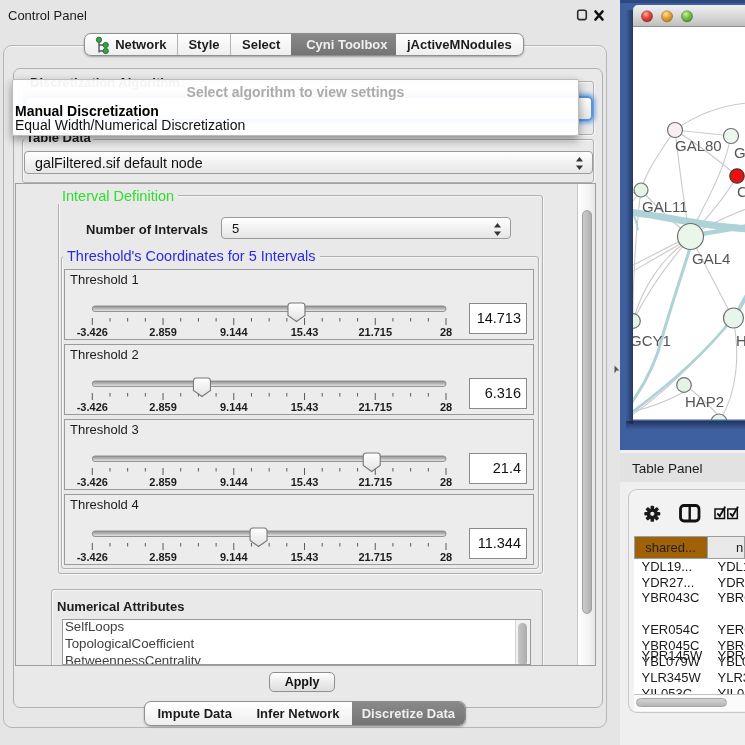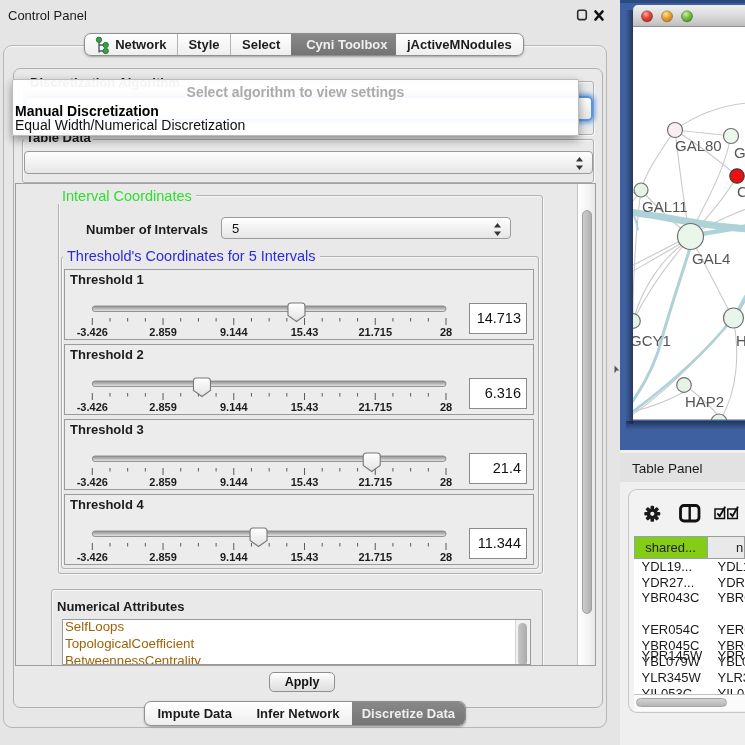--- a/index.html
+++ b/index.html
@@ -5,21 +5,21 @@
   * { margin:0; padding:0; box-sizing:border-box; }
   html,body { width:745px; height:745px; overflow:hidden; }
   body { font-family:"Liberation Sans", sans-serif; background:#e6e6e6; position:relative; }
   .abs { position:absolute; }
   .b13 { font-weight:bold; font-size:13px; color:#1c1c1c; }
   .combo { position:absolute; background:linear-gradient(#ffffff,#f2f2f2 50%,#e6e6e6); border:1px solid #9b9b9b; border-radius:4px; }
   .groupbox { position:absolute; border:1px solid #b0b0b0; border-radius:3px; box-shadow:inset 1px 1px 0 rgba(255,255,255,.6), 1px 1px 0 rgba(255,255,255,.6); }
   .gtitle { position:absolute; font-size:14.5px; padding:0 4px; background:#e9e9e9; }
   .tpanel { position:absolute; left:48px; width:470px; height:71px; background:#ececec; border:1px solid #9a9a9a; }
   .tval { position:absolute; left:404px; top:33px; width:58px; height:31px; background:#fff; border:1px solid #8a8a8a; font-size:14.5px; color:#111; text-align:right; padding-right:5px; line-height:29px; }
-  .ttitle { position:absolute; left:5px; top:2px; font-weight:bold; font-size:13px; color:#1c1c1c;text-align:right; }
+  .ttitle { position:absolute; left:5px; top:2px; font-weight:normal; font-size:13px; color:#1c1c1c;text-align:right; }
   .tabseg { height:100%; display:flex; align-items:center; justify-content:center; font-weight:bold; font-size:13px; color:#1c1c1c; }
   .dark { background:linear-gradient(#898989,#747474); color:#f0f0f0; }
 </style>
 </head>
 <body>
 
 <div class="abs" style="left:0; top:0; width:620px; height:745px; background:#e5e5e5;"></div>
 <div class="abs" style="left:8px; top:8px; font-size:13px; color:#1a1a1a;">Control Panel</div>
 
 <svg class="abs" style="left:575px; top:8px;" width="34" height="14" viewBox="0 0 34 14">
@@ -31,35 +31,36 @@
 
 <div class="abs" style="left:13px; top:68px; width:590px; height:640px; background:#e9e9e9; border:1px solid #b0b0b0; border-radius:7px;"></div>
 
 <div class="abs groupbox" style="left:18px; top:81px; width:576px; height:54px; background:#e9e9e9;"></div>
 <div class="abs b13" style="left:30px; top:75px;">Discretization Algorithm</div>
 <div class="combo" style="left:24px; top:96px; width:569px; height:25px; border:2px solid #5a95dc; border-radius:5px; box-shadow:0 0 4px 2px rgba(90,150,225,.9);"></div>
 
 <div class="abs groupbox" style="left:22px; top:139px; width:572px; height:44px; background:#e9e9e9;"></div>
 <div class="abs b13" style="left:24px; top:130px; background:#e9e9e9; padding:0 2px;">Table Data</div>
 <div class="combo" style="left:24px; top:151px; width:569px; height:23px;">
+  <span style="position:absolute; left:10px; top:3px; font-size:14.3px; color:#111;">galFiltered.sif default node</span>
   <svg style="position:absolute; right:8px; top:4px;" width="9" height="15" viewBox="0 0 9 15">
       <path d="M4.5 1 L8 5.5 L1 5.5 Z" fill="#333"></path>
       <path d="M4.5 14 L1 9.5 L8 9.5 Z" fill="#333"></path>
     </svg>
 </div>
 
 <div class="abs" style="left:12px; top:79px; width:567px; height:57px; background:rgba(255,255,255,.95); border:1px solid #bdbdbd; border-radius:2px; box-shadow:0 4px 10px rgba(0,0,0,.4);"></div>
 <div class="abs" style="left:12px; top:84px; width:567px; text-align:center; font-size:14px; font-weight:bold; color:#ababab;">Select algorithm to view settings</div>
 <div class="abs" style="left:15px; top:102.5px; font-size:14px; font-weight:bold; color:#000;">Manual Discretization</div>
 <div class="abs" style="left:15px; top:117px; font-size:14px; color:#111;">Equal Width/Numerical Discretization</div>
 
 <div class="abs" style="left:15px; top:183px; width:581px; height:483px; background:#e9e9e9; border:1px solid #9e9e9e; overflow:hidden;">
 
   <div class="groupbox" style="left:42px; top:11px; width:485px; height:379px;"></div>
-  <div class="gtitle" style="left:42px; top:4px; color:#2ede2e;">Interval Coordinates</div>
+  <div class="gtitle" style="left:42px; top:4px; color:#2ede2e;">Interval Definition</div>
   <div class="abs b13" style="left:70px; top:38px;">Number of Intervals</div>
   <div class="combo" style="left:205px; top:33px; width:290px; height:22px;">
     <span style="position:absolute; left:10px; top:3px; font-size:13px; color:#111;">5</span>
     <svg style="position:absolute; right:8px; top:4px;" width="9" height="15" viewBox="0 0 9 15">
         <path d="M4.5 1 L8 5.5 L1 5.5 Z" fill="#333"></path>
         <path d="M4.5 14 L1 9.5 L8 9.5 Z" fill="#333"></path>
       </svg>
   </div>
 
   <div class="groupbox" style="left:45px; top:72px; width:478px; height:313px;"></div>
@@ -221,21 +222,21 @@
           <text x="381" y="65.5" text-anchor="middle" font-size="11" font-weight="bold" fill="#1c1c1c" font-family="Liberation Sans, sans-serif">28</text>
           <path d="M 185.039 45.5 L 185.039 36 Q 185.039 33 188.039 33 L 199.039 33 Q 202.039 33 202.039 36 L 202.039 45.5 L 193.539 51.5 Z" fill="url(#thg)" stroke="#787878" stroke-width="1.1"></path>
         </g>
       </svg>
     <div class="tval">11.344</div>
   </div>
 
   <div class="groupbox" style="left:35px; top:405px; width:492px; height:85px;"></div>
   <div class="abs b13" style="left:41px; top:415px;">Numerical Attributes</div>
   <div class="abs" style="left:46px; top:435px; width:469px; height:46px; background:#fff; border:1px solid #999; overflow:hidden;">
-    <div style="font-size:13.3px; color:#a16207; padding-left:2px; margin-top:-2px; line-height:17px;">SelfLoops<br>TopologicalCoefficient<br>BetweennessCentrality</div>
+    <div style="font-size:13.3px; color:#404040; padding-left:2px; margin-top:-2px; line-height:17px;">SelfLoops<br>TopologicalCoefficient<br>BetweennessCentrality</div>
     <div style="position:absolute; right:0; top:0; width:15px; height:46px; background:#f2f2f2; border-left:1px solid #d5d5d5;"></div>
     <div style="position:absolute; right:3px; top:3px; width:9px; height:43px; background:linear-gradient(90deg,#c6c6c6,#ababab); border-radius:5px;"></div>
   </div>
 
   <div class="abs" style="left:561px; top:0; width:20px; height:483px; background:linear-gradient(90deg,#ffffff,#f2f2f2 60%,#e4e4e4); border-left:1px solid #c4c4c4;"></div>
   <div class="abs" style="left:565.5px; top:26px; width:10px; height:404px; background:linear-gradient(90deg,#cccccc,#b0b0b0); border:1px solid #a0a0a0; border-radius:6px;"></div>
 </div>
 
 <div class="abs" style="left:269px; top:672px; width:66px; height:20px; background:linear-gradient(#ffffff,#e9e9e9 60%,#dedede); border:1px solid #8f8f8f; border-radius:5px; text-align:center; font-weight:bold; font-size:12.5px; color:#111; line-height:18px;">Apply</div>
 
@@ -372,21 +373,21 @@
   <g stroke="#111" fill="none" stroke-width="1.5">
     <rect x="74" y="7" width="9.5" height="9.5"></rect>
     <rect x="86.8" y="7" width="9.5" height="9.5"></rect>
     <path d="M76.3 11.3 L78.7 14.2 L84.2 4.6" stroke-width="1.9"></path>
     <path d="M89.1 11.3 L91.5 14.2 L97 4.6" stroke-width="1.9"></path>
   </g>
 </svg>
 
 <div class="abs" style="left:633.5px; top:558px; width:111.5px; height:136px; background:#fff;"></div>
 <div class="abs" style="left:633.5px; top:536px; width:111.5px; height:22.5px; background:#e9e9e9; border:1px solid #9c9c9c;"></div>
-<div class="abs" style="left:633.5px; top:536px; width:74px; height:22.5px; background:#84cc16; border:1px solid #8ba6b2; font-size:13px; color:#222; text-align:center; line-height:21px;">shared...</div>
+<div class="abs" style="left:633.5px; top:536px; width:74px; height:22.5px; background:#a16207; border:1px solid #8ba6b2; font-size:13px; color:#222; text-align:center; line-height:21px;">shared...</div>
 <div class="abs" style="left:736px; top:540px; font-size:13px; color:#222;">n</div>
 <div class="abs" style="left:641.5px; top:558.6px; width:104px; height:15.9px; font-size:13px; color:#1a1a1a; line-height:15.9px; white-space:nowrap; overflow:hidden;">YDL19...<span style="position:absolute; left:76px;">YDL1</span></div>
 <div class="abs" style="left:641.5px; top:574.5px; width:104px; height:15.9px; font-size:13px; color:#1a1a1a; line-height:15.9px; white-space:nowrap; overflow:hidden;">YDR27...<span style="position:absolute; left:76px;">YDR2</span></div>
 <div class="abs" style="left:641.5px; top:590.4px; width:104px; height:15.9px; font-size:13px; color:#1a1a1a; line-height:15.9px; white-space:nowrap; overflow:hidden;">YBR043C<span style="position:absolute; left:76px;">YBR0</span></div>
 <div class="abs" style="left:641.5px; top:606.3px; width:104px; height:15.9px; font-size:13px; color:#1a1a1a; line-height:15.9px; white-space:nowrap; overflow:hidden;margin-top:42px;">YPR145W<span style="position:absolute; left:76px;">YPR1</span></div>
 <div class="abs" style="left:641.5px; top:622.2px; width:104px; height:15.9px; font-size:13px; color:#1a1a1a; line-height:15.9px; white-space:nowrap; overflow:hidden;">YER054C<span style="position:absolute; left:76px;">YER0</span></div>
 <div class="abs" style="left:641.5px; top:638.1px; width:104px; height:15.9px; font-size:13px; color:#1a1a1a; line-height:15.9px; white-space:nowrap; overflow:hidden;">YBR045C<span style="position:absolute; left:76px;">YBR0</span></div>
 <div class="abs" style="left:641.5px; top:654.0px; width:104px; height:15.9px; font-size:13px; color:#1a1a1a; line-height:15.9px; white-space:nowrap; overflow:hidden;">YBL079W<span style="position:absolute; left:76px;">YBL0</span></div>
 <div class="abs" style="left:641.5px; top:669.9px; width:104px; height:15.9px; font-size:13px; color:#1a1a1a; line-height:15.9px; white-space:nowrap; overflow:hidden;">YLR345W<span style="position:absolute; left:76px;">YLR3</span></div>
 <div class="abs" style="left:641.5px; top:685.8px; width:104px; height:15.9px; font-size:13px; color:#1a1a1a; line-height:15.9px; white-space:nowrap; overflow:hidden;">YIL053C<span style="position:absolute; left:76px;">YIL0</span></div>

